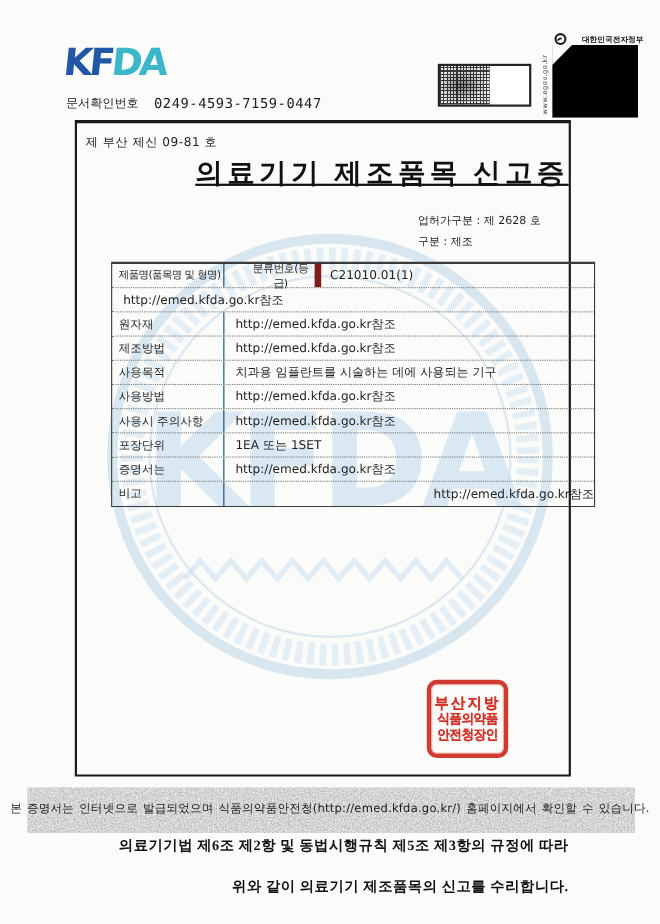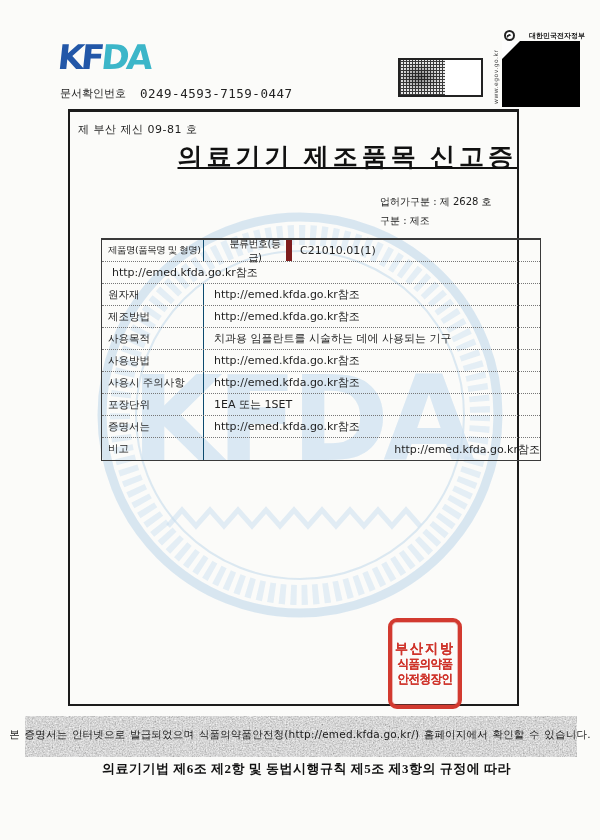--- a/index.html
+++ b/index.html
@@ -95,33 +95,33 @@
   }
   .tcell-value { flex:1; padding-left:10px; font-size:11px; }
   .tight { font-size:9.5px; letter-spacing:-0.5px; }
   .r1-val { flex:0 0 180px; width:180px; padding-left:8px; font-size:10px; letter-spacing:-0.3px;
             border-right:1px solid #4a4a4a; height:100%; display:flex; align-items:center; }
   .r1-class { flex:0 0 68px; width:68px; font-size:10px; letter-spacing:-0.5px; text-align:center;
               border-right:6px solid #7f1d1d; height:100%; display:flex; align-items:center; justify-content:center;margin-left:20px; }
   .r1-code { flex:1; padding-left:8px; font-size:11px; }
   
   .stmt {
-    position:absolute; left:0; right:0; text-align:center;
+    position:absolute; left:0; right:0; text-align:right;
     font-family:"Liberation Serif","DejaVu Serif",serif;
     font-weight:bold; font-size:13px; letter-spacing:0.5px; color:#111;
   }
   .stmt1 { top:425px; }
   .stmt2 { top:444px; }
   .authority {
     position:absolute; left:84px; top:528px;
     font-family:"Liberation Serif","DejaVu Serif",serif;
     font-size:22px; letter-spacing:1.5px; color:#151515; z-index:2;
   }
   .seal {
-    position:absolute; left:318px; top:506px; width:74px; height:91px;
+    position:absolute; left:318px; top:506px; width:74px; height:71px;
     border:4px solid #d23a30; border-radius:9px; z-index:3;
     display:flex; flex-direction:column; align-items:center; justify-content:center;
     color:#cf342b; font-family:"Liberation Serif","DejaVu Serif",serif; font-weight:bold;
     background:rgba(255,255,255,0.05);
     box-shadow:inset 0 0 0 1px rgba(210,58,48,0.35);
   }
   .seal div { line-height:1.25; transform:scaleY(1.05); text-shadow:0 0 0.6px #cf342b; }
   .seal-l1 { font-size:13px; letter-spacing:2px; }
   .seal-l2, .seal-l3 { font-size:11.5px; letter-spacing:-0.5px; }
   
@@ -227,20 +227,21 @@
       <div class="tcell-label">증명서는</div>
       <div class="tcell-value">http://emed.kfda.go.kr참조</div>
     </div>
     <div class="trow">
       <div class="tcell-label">비고</div>
       <div class="tcell-value">http://emed.kfda.go.kr참조</div>
     </div>
   </div>
 
   <div class="stmt stmt1 z1">의료기기법 제6조 제2항 및 동법시행규칙 제5조 제3항의 규정에 따라</div>
+  <div class="stmt stmt2 z1">위와 같이 의료기기 제조품목의 신고를 수리합니다.</div>
 
   <div class="seal">
     <div class="seal-l1">부산지방</div>
     <div class="seal-l2">식품의약품</div>
     <div class="seal-l3">안전청장인</div>
   </div>
 </div>
 
 <div class="strip">
   <svg width="552" height="41">

